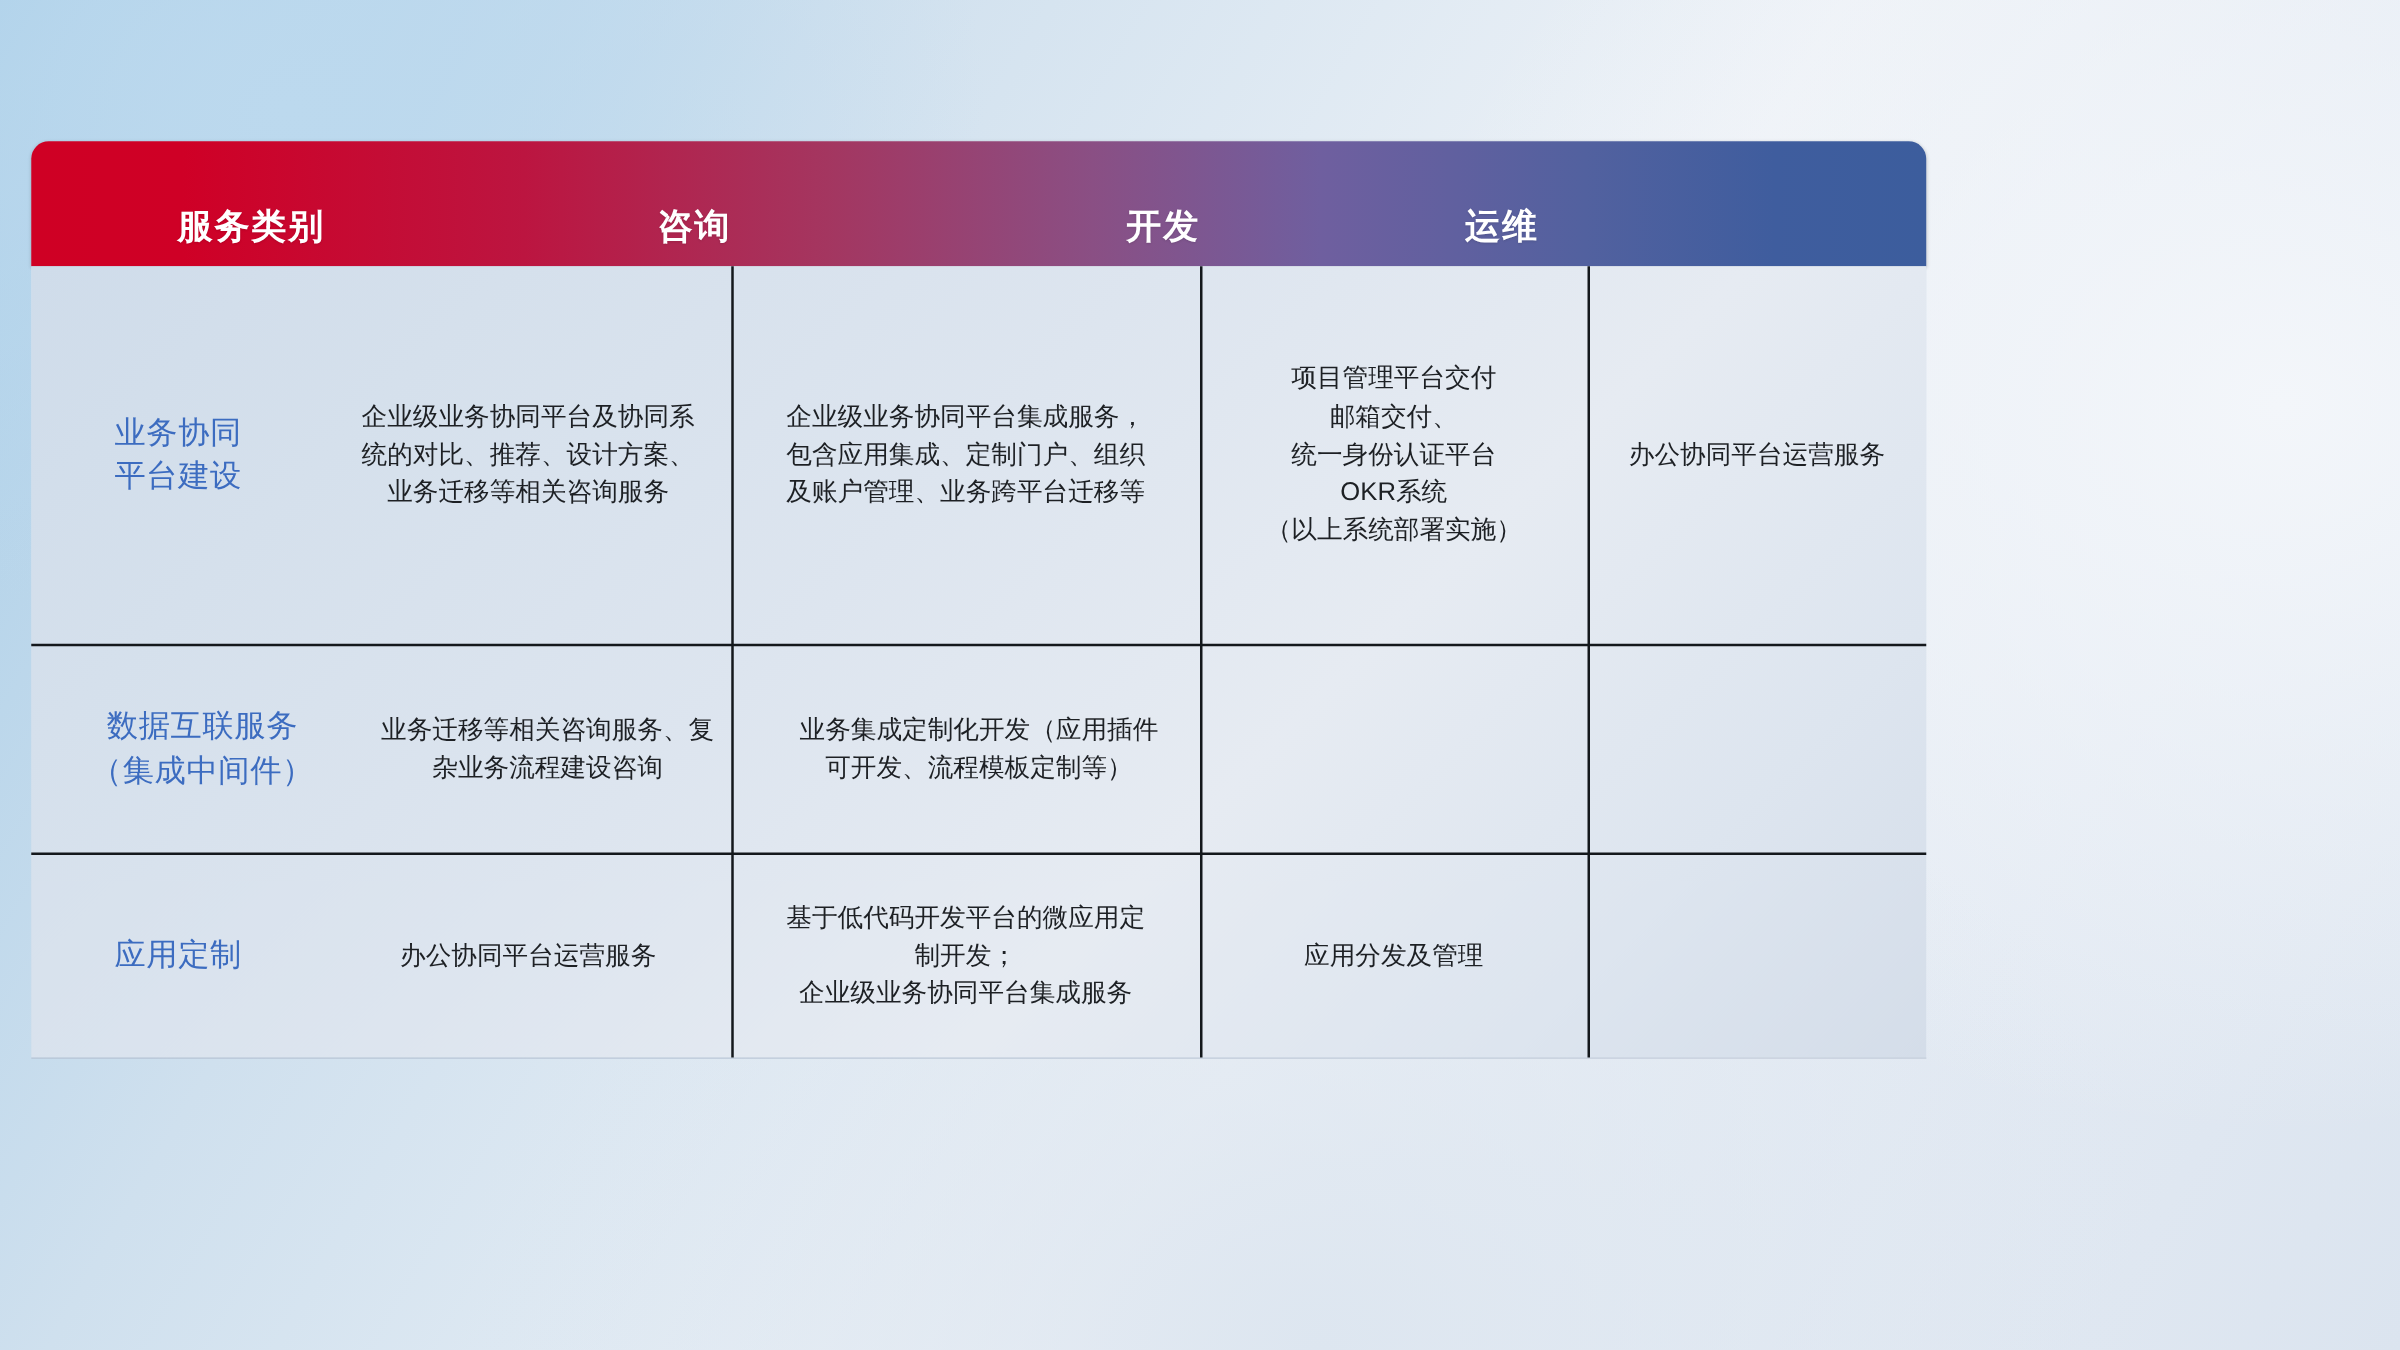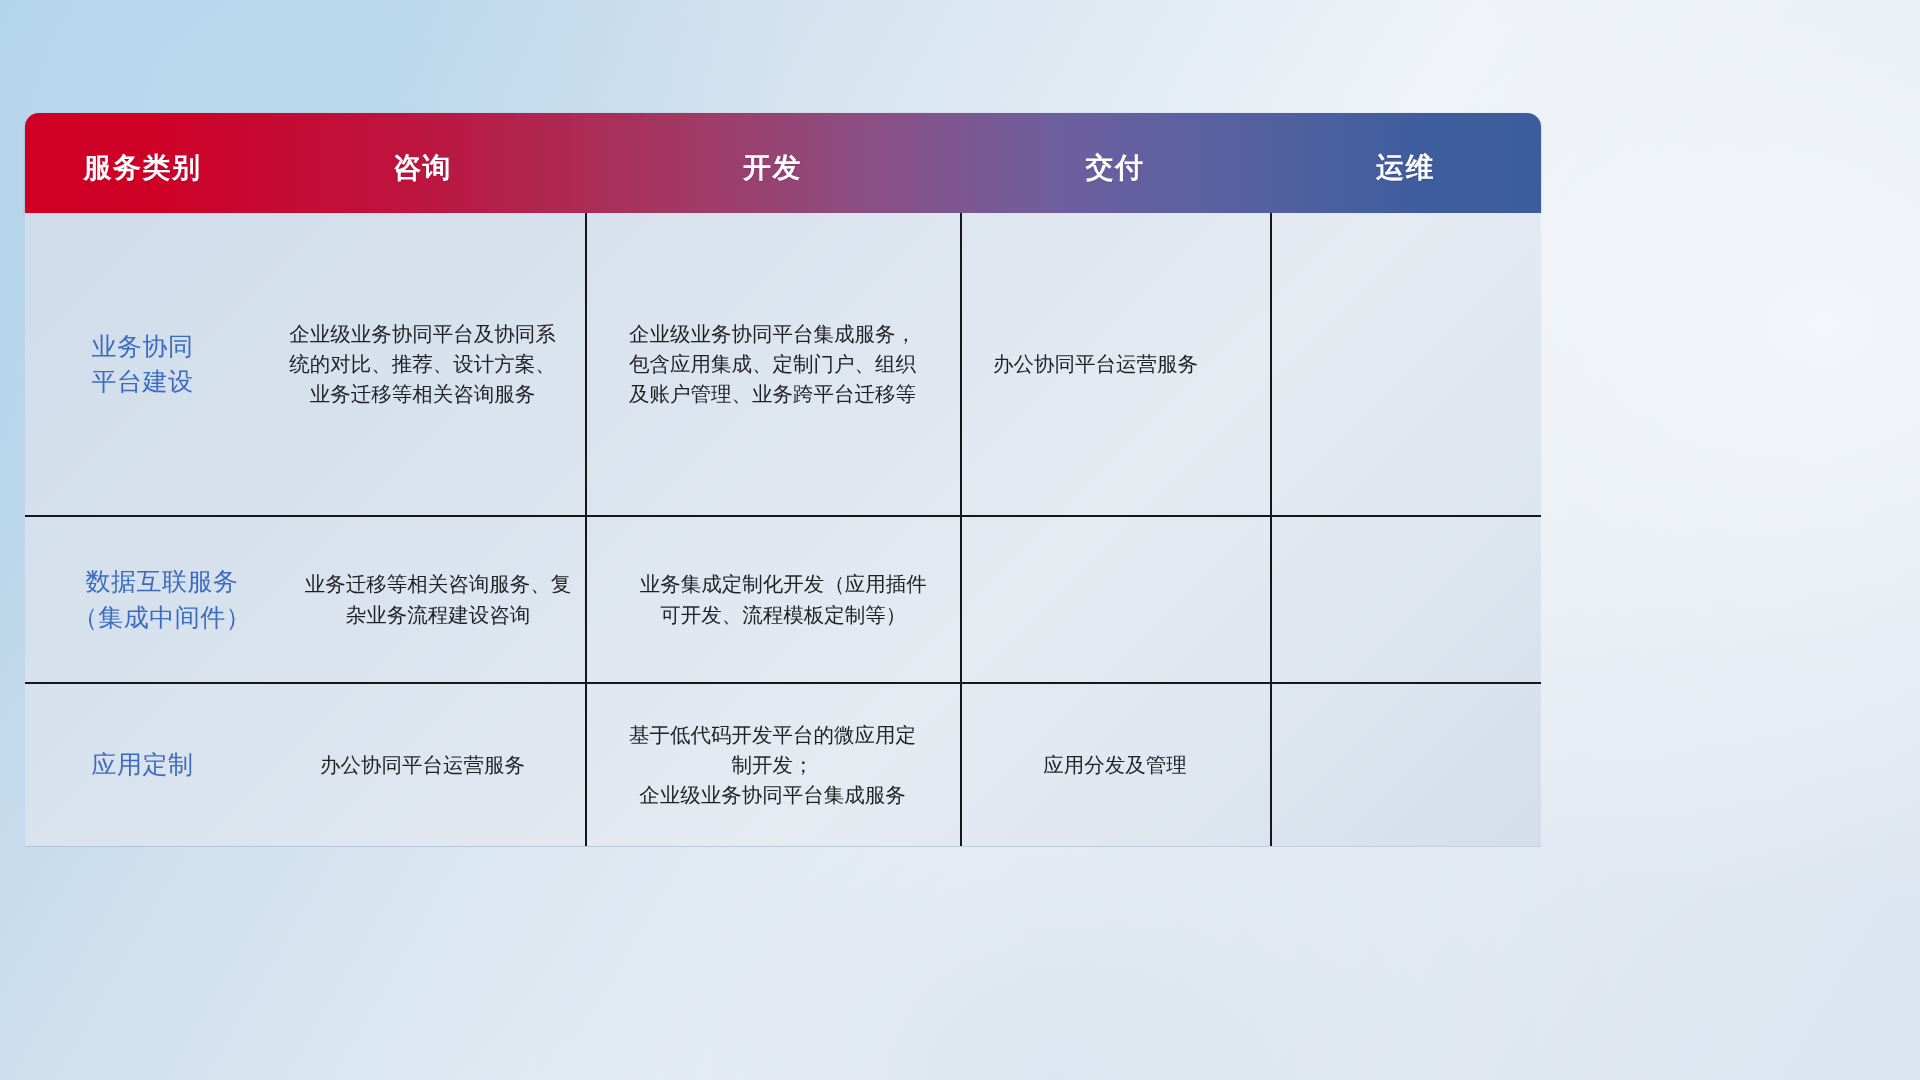--- a/index.html
+++ b/index.html
@@ -25,22 +25,22 @@
     border-radius:14px 14px 0 0;
     background:linear-gradient(90deg,
        #cf0024 0%, #cf0026 8%,
        #bc1540 26%, #a43660 42%,
        #8a4f84 56%, #6f5f9f 68%,
        #52619f 82%, #3f5d9e 92%, #3c5d9d 100%);
     box-shadow:0 1px 3px rgba(0,0,0,.18);
     overflow:hidden;
   }
   .hdr-cell{
-    display:flex; align-items:flex-end; justify-content:center;
-    padding-bottom:26px;
+    display:flex; align-items:flex-end; justify-content:flex-end;
+    padding-bottom:13px;
     color:#fff; font-weight:bold; font-size:28px;
     letter-spacing:1.5px;
     text-shadow:0 1px 2px rgba(0,0,0,.12);
   }
 
   .body{
     position:relative;
     background:linear-gradient(135deg,
        #cfdcea 0%, #d5e0ec 18%, #dde5ef 42%,
        #e6ebf2 64%, #dde5ef 84%, #d4dde9 100%);
@@ -87,43 +87,45 @@
     <div class="hdr">
       <div class="hdr-cell c0">
         <span>服务类别</span>
       </div>
       <div class="hdr-cell c1">
         <span>咨询</span>
       </div>
       <div class="hdr-cell c2">
         <span>开发</span>
       </div>
-      <div class="hdr-cell c3">
-        <span>交付</span>
-      </div>
       <div class="hdr-cell c4">
         <span>运维</span>
       </div>
     </div>
 
     <div class="body">
 
       <div class="vline" style="left:560px;"></div>
       <div class="vline" style="left:935px;"></div>
       <div class="vline" style="left:1245px;"></div>
 
       <div class="row r1">
         <div class="cell cat c0">业务协同
 平台建设</div>
         <div class="cell c1">企业级业务协同平台及协同系
 统的对比、推荐、设计方案、
 业务迁移等相关咨询服务</div>
         <div class="cell c2">企业级业务协同平台集成服务，
 包含应用集成、定制门户、组织
 及账户管理、业务跨平台迁移等</div>
+        <div class="cell c3">项目管理平台交付
+邮箱交付、
+统一身份认证平台
+OKR系统
+（以上系统部署实施）</div>
         <div class="cell c4">办公协同平台运营服务</div>
       </div>
 
       <div class="row r2">
         <div class="cell cat c0">数据互联服务
 （集成中间件）</div>
         <div class="cell c1">业务迁移等相关咨询服务、复
 杂业务流程建设咨询</div>
         <div class="cell c2">业务集成定制化开发（应用插件
 可开发、流程模板定制等）</div>

